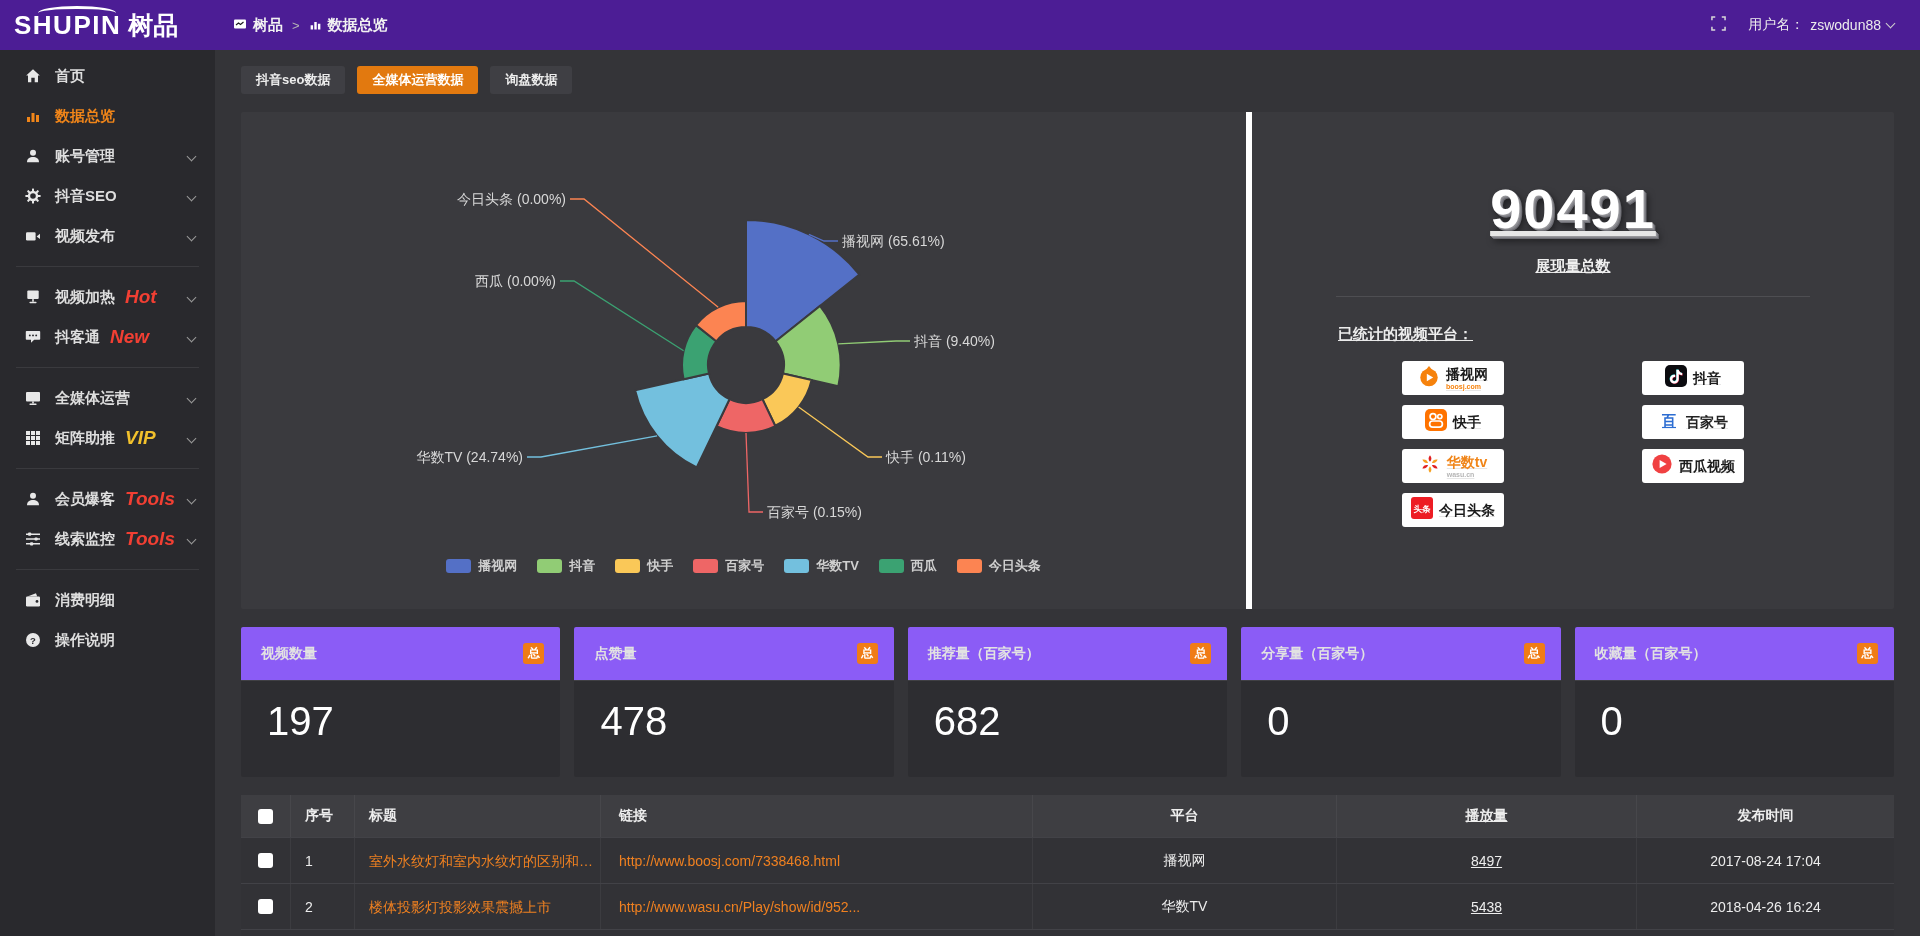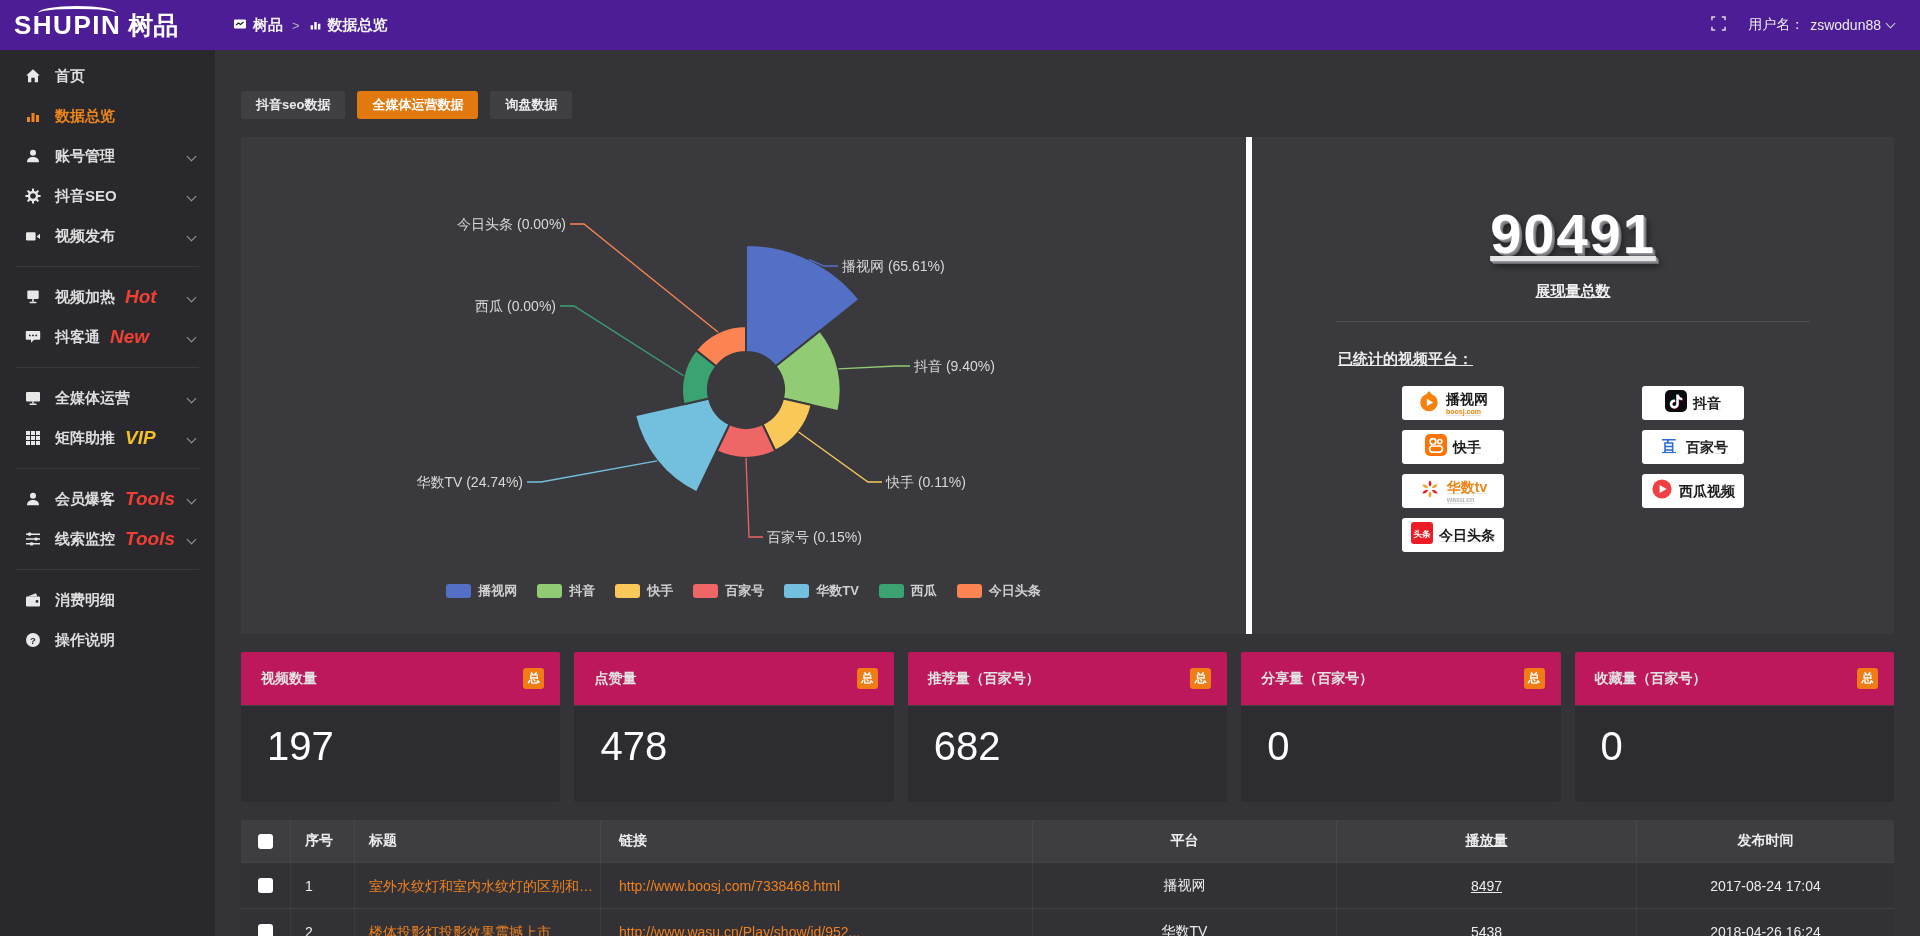--- a/index.html
+++ b/index.html
@@ -26,21 +26,21 @@
   .sb-icon{width:17px;height:17px;color:#e8e8e8;display:flex;align-items:center;justify-content:center;}
   .sb-icon svg{width:16px;height:16px;}
   .sb-label{margin-left:14px;font-size:15px;font-weight:600;color:#dedede;}
   .sb-item.active .sb-label,.sb-item.active .sb-icon{color:#f08519;}
   .sb-badge{margin-left:10px;font-size:19px;font-weight:800;font-style:italic;}
   .sb-chevron{position:absolute;right:20px;top:17px;width:7px;height:7px;border-right:1.6px solid #9a9a9a;border-bottom:1.6px solid #9a9a9a;transform:rotate(45deg);}
   .sb-divider{height:1px;background:#3a3a3e;margin:10px 16px;}
 
   
   .main{flex:1;padding:16px 26px 0 26px;}
-  .tabs{display:flex;gap:12px;margin-top:25px;}
+  .tabs{display:flex;gap:12px;}
   .tab{height:28px;padding:0 15px;border-radius:3px;background:#3f3f44;color:#ededed;font-size:13px;font-weight:700;display:flex;align-items:center;cursor:pointer;}
   .tab.active{background:#e2790f;color:#fff;}
 
   
   .chart-panel{display:flex;height:497px;margin-top:18px;background:#3a3a3e;border-radius:2px;}
   .chart-left{width:1005px;position:relative;}
   .chart-left svg{position:absolute;top:6px;left:0;}
   .legend{position:absolute;bottom:34px;width:100%;display:flex;justify-content:center;gap:20px;}
   .lg-item{display:flex;align-items:center;gap:7px;cursor:pointer;}
   .lg-swatch{width:25px;height:14px;border-radius:3px;}
@@ -54,21 +54,21 @@
   .platform-grid{display:grid;grid-template-columns:repeat(2,240px);grid-template-rows:repeat(4,44px);grid-auto-flow:column;justify-content:center;align-items:center;justify-items:center;margin-top:12px;}
   .plat-badge{width:102px;height:34px;background:#fff;border-radius:3px;display:flex;align-items:center;justify-content:center;gap:6px;cursor:pointer;}
   .plat-badge svg{width:22px;height:22px;flex-shrink:0;}
   .plat-text{display:flex;flex-direction:column;align-items:flex-start;line-height:1;}
   .plat-name{font-size:14px;font-weight:800;}
   .plat-sub{font-size:7px;font-weight:700;margin-top:2px;}
 
   
   .stat-cards{display:grid;grid-template-columns:repeat(5,1fr);gap:14px;margin-top:18px;}
   .card{background:#2d2d31;border-radius:2px;height:150px;overflow:hidden;}
-  .card-head{height:54px;background:#be185d;border-bottom:1px solid #404044;display:flex;align-items:center;justify-content:space-between;padding:0 16px 0 20px;}
+  .card-head{height:54px;background:#8b5cf6;border-bottom:1px solid #404044;display:flex;align-items:center;justify-content:space-between;padding:0 16px 0 20px;}
   .card-title{font-size:14px;font-weight:600;color:#e2e2e2;}
   .card-badge{width:21px;height:21px;background:#f07c16;color:#fff;border-radius:3px;font-size:12px;font-weight:700;display:flex;align-items:center;justify-content:center;}
   .card-value{padding:18px 0 0 26px;font-size:40px;font-weight:500;color:#fff;}
 
   
   .data-table{margin-top:18px;background:#323236;}
   .t-row,.t-head{display:flex;}
   .t-head{height:42px;background:#3e3e42;}
   .t-row{height:46px;border-top:1px solid #424247;}
   .t-cell{padding:0 4px;font-size:14px;color:#ededed;height:100%;display:flex;align-items:center;border-right:1px solid rgba(255,255,255,0.05);}

